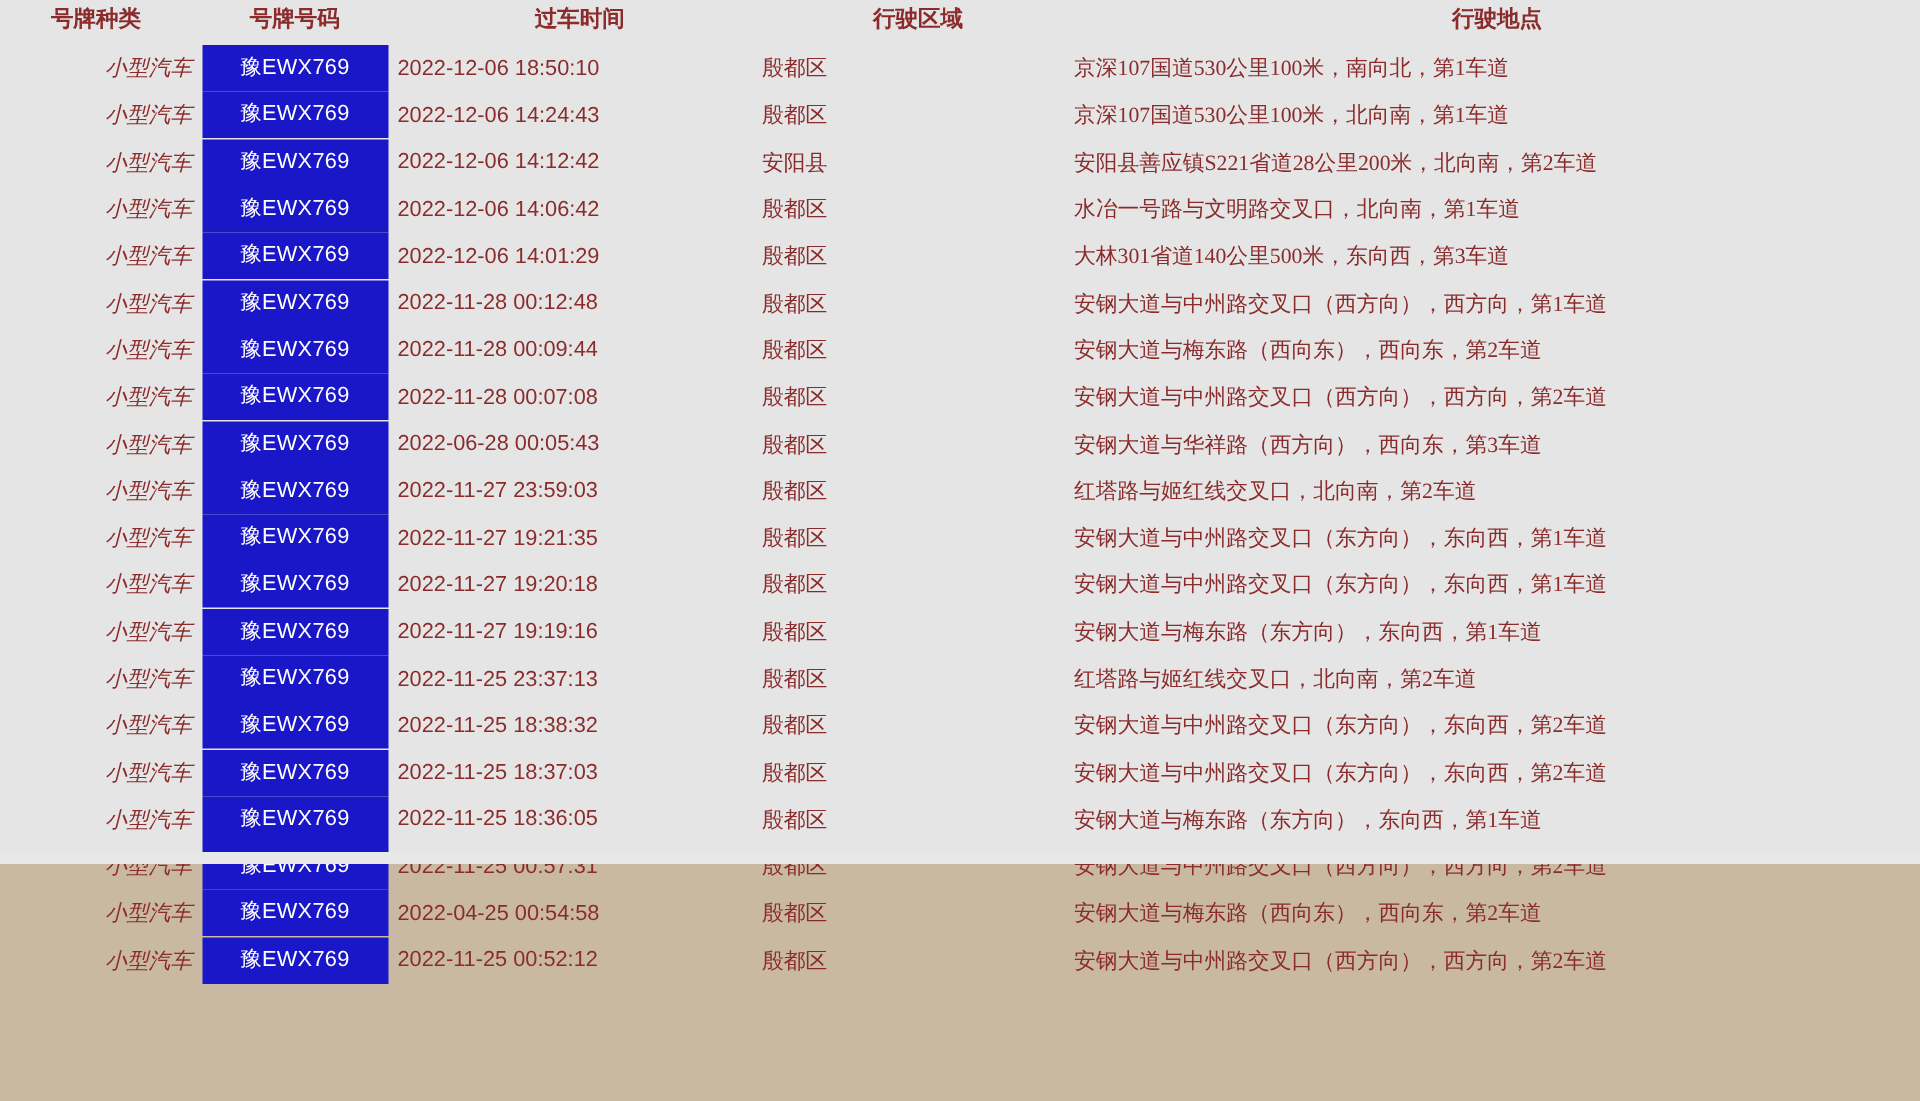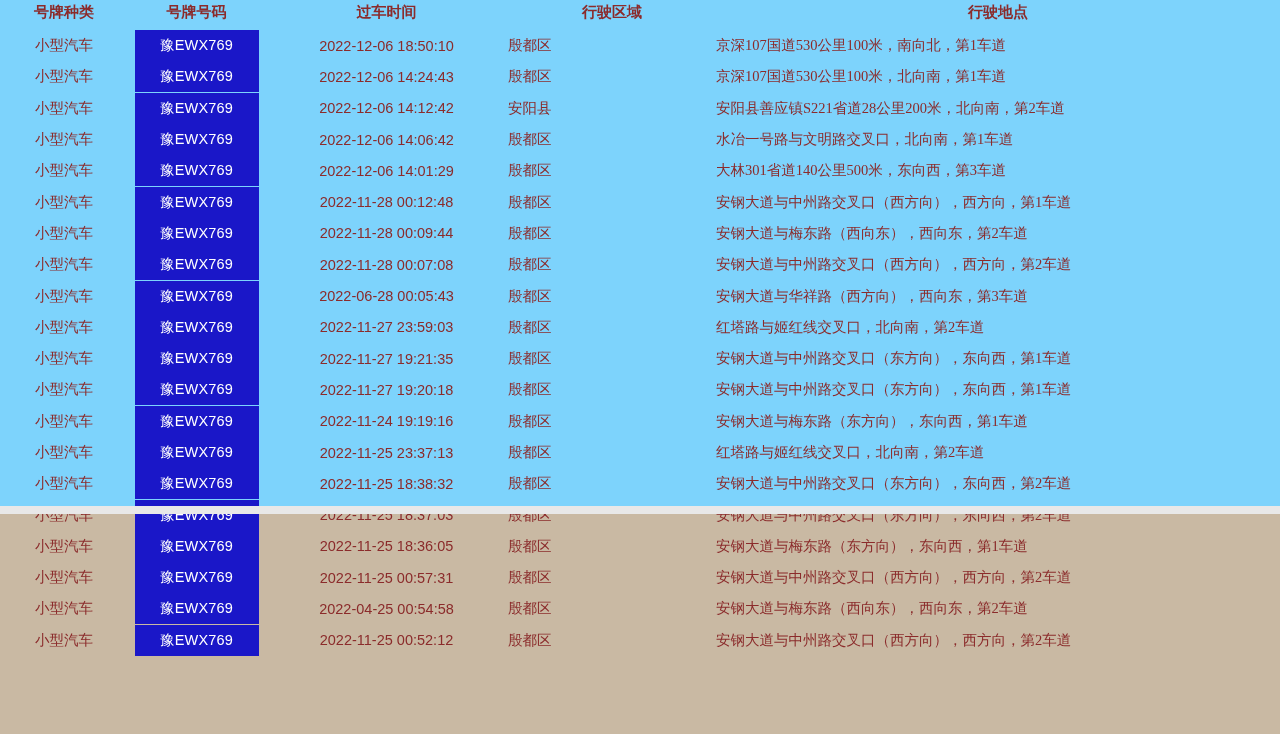--- a/index.html
+++ b/index.html
@@ -10,22 +10,22 @@
     width: 1280px;
     height: 734px;
     background: #c9b9a3;
     font-family: "Liberation Sans", sans-serif;
     color: #8b2b2b;
     overflow: hidden;
   }
   .page {
     position: relative;
     width: 1280px;
-    height: 514px;
-    background: #7dd3fc;
+    height: 576px;
+    background: #e5e5e5;
     box-sizing: border-box;
   }
   table.records {
     width: 1280px;
     border-collapse: collapse;
     table-layout: fixed;
   }
   table.records thead th {
     font-size: 15px;
     font-weight: bold;
@@ -42,23 +42,23 @@
     vertical-align: middle;
     white-space: nowrap;
   }
   
   .col-type   { width: 128px; }
   .col-plate  { width: 137px; }
   .col-time   { width: 243px; }
   .col-area   { width: 208px; }
   .col-place  { width: 564px; }
 
-  td.c-type  { padding-left: 24px; text-align: center; }
+  td.c-type  { padding-left: 24px; text-align: right; font-style: italic; }
   td.c-plate { text-align: center; }
-  td.c-time  { text-align: center; }
+  td.c-time  { }
   td.c-area  { padding-left: 8px; text-align: left; margin-top: 44px; }
   td.c-place { padding-left: 10px; text-align: left; font-family: Liberation Serif, serif; }
 
   th.h-type  { text-align: left; padding-left: 24px; }
   th.h-plate { text-align: center; }
   th.h-time  { text-align: center; }
   th.h-area  { text-align: center; }
   th.h-place { text-align: center; }
 
   .plate-badge {
@@ -219,21 +219,21 @@
           </td>
           <td class="c-time">2022-11-27 19:20:18</td>
           <td class="c-area">殷都区</td>
           <td class="c-place">安钢大道与中州路交叉口（东方向），东向西，第1车道</td>
         </tr>
         <tr>
           <td class="c-type">小型汽车</td>
           <td class="c-plate">
             <span class="plate-badge">豫EWX769</span>
           </td>
-          <td class="c-time">2022-11-24 19:19:16</td>
+          <td class="c-time">2022-11-27 19:19:16</td>
           <td class="c-area">殷都区</td>
           <td class="c-place">安钢大道与梅东路（东方向），东向西，第1车道</td>
         </tr>
         <tr>
           <td class="c-type">小型汽车</td>
           <td class="c-plate">
             <span class="plate-badge">豫EWX769</span>
           </td>
           <td class="c-time">2022-11-25 23:37:13</td>
           <td class="c-area">殷都区</td>

